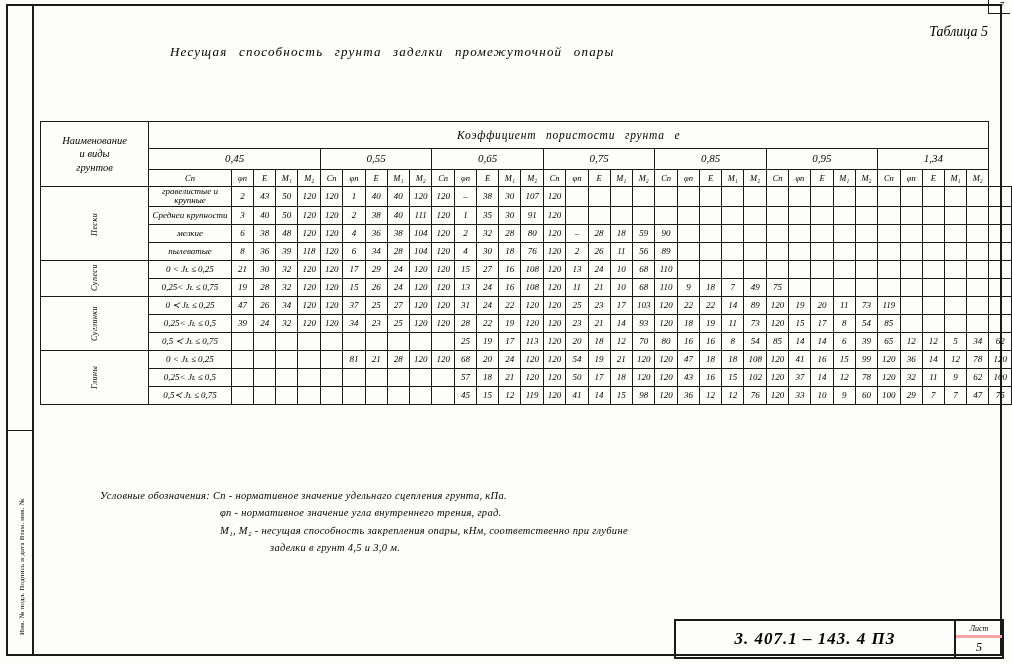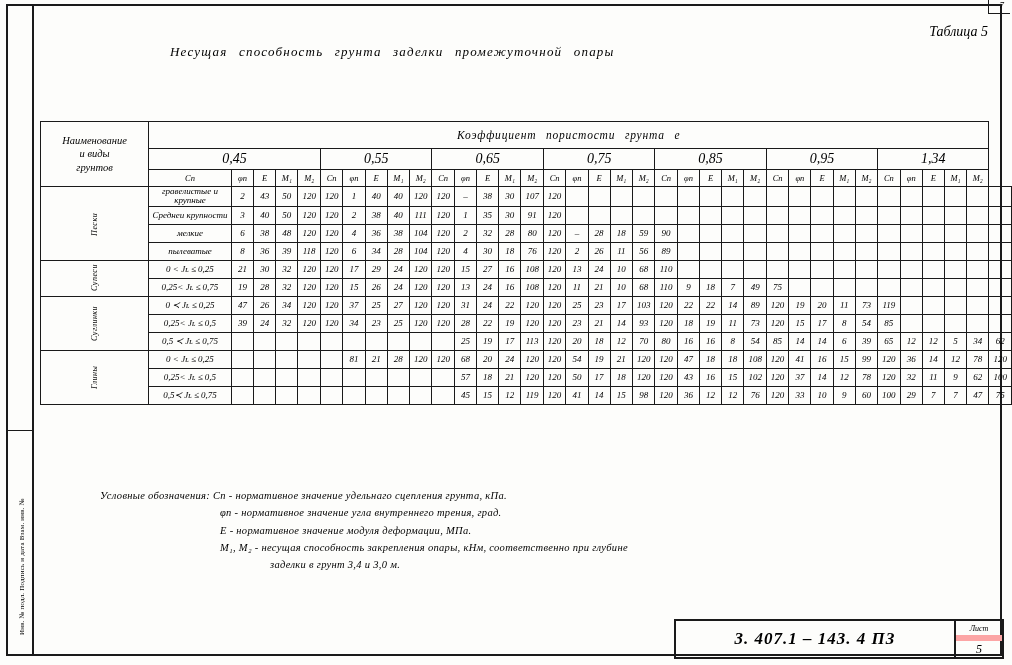--- a/index.html
+++ b/index.html
@@ -103,21 +103,21 @@
     line-height: 1.05;
     height: 17px;
   }
   .grid .hdr-main {
     font-size: 11.5px;
     letter-spacing: 0.8px;
     word-spacing: 6px;
     height: 26px;
   }
   .grid .hdr-e {
-    font-size: 14px;
+    font-size: 11px;
     height: 20px;
   }
   .grid .sub {
     font-size: 8.5px;
     height: 16px;
   }
   .namecol {
     width: 84px;
     font-size: 9px;
     text-align: center;
@@ -174,21 +174,21 @@
     border-radius: 11px;
   }
   .tb-sheet {
     width: 46px;
     border-left: 2px solid #1a1a1a;
     display: flex;
     flex-direction: column;
   }
   .tb-sheet .lbl {
     height: 14px;
-    border-bottom: 6px solid #fca5a5;
+    border-bottom: 3px solid #fca5a5;
     font-size: 8px;
     font-style: italic;
     display: flex;
     align-items: center;
     justify-content: center;
   }
   .tb-sheet .num {
     flex: 1;
     display: flex;
     align-items: center;
@@ -744,23 +744,22 @@
         </tr>
       </tbody>
   </table>
 
   <div class="legend">
     <div>
       <span>Условные обозначения:</span>
       <span>Cn - нормативное значение удельнаго сцепления  грунта,  кПа.</span>
     </div>
     <div class="ind1">φn - нормативное значение угла внутреннего трения, град.</div>
-    <div class="ind2">E - нормативное значение модуля деформации, МПа.</div>
     <div class="ind2">М₁,  М₂ - несущая  способность закрепления  опары, кНм,  соответственно  при  глубине</div>
-    <div class="ind3">заделки  в  грунт      3,4   и  3,0 м.</div>
+    <div class="ind3">заделки  в  грунт      4,5   и  3,0 м.</div>
   </div>
 
   <div class="titleblock">
     <div class="tb-code">3. 407.1 – 143. 4 ПЗ</div>
     <div class="tb-sheet">
       <div class="lbl">Лист</div>
       <div class="num">5</div>
     </div>
   </div>
 

